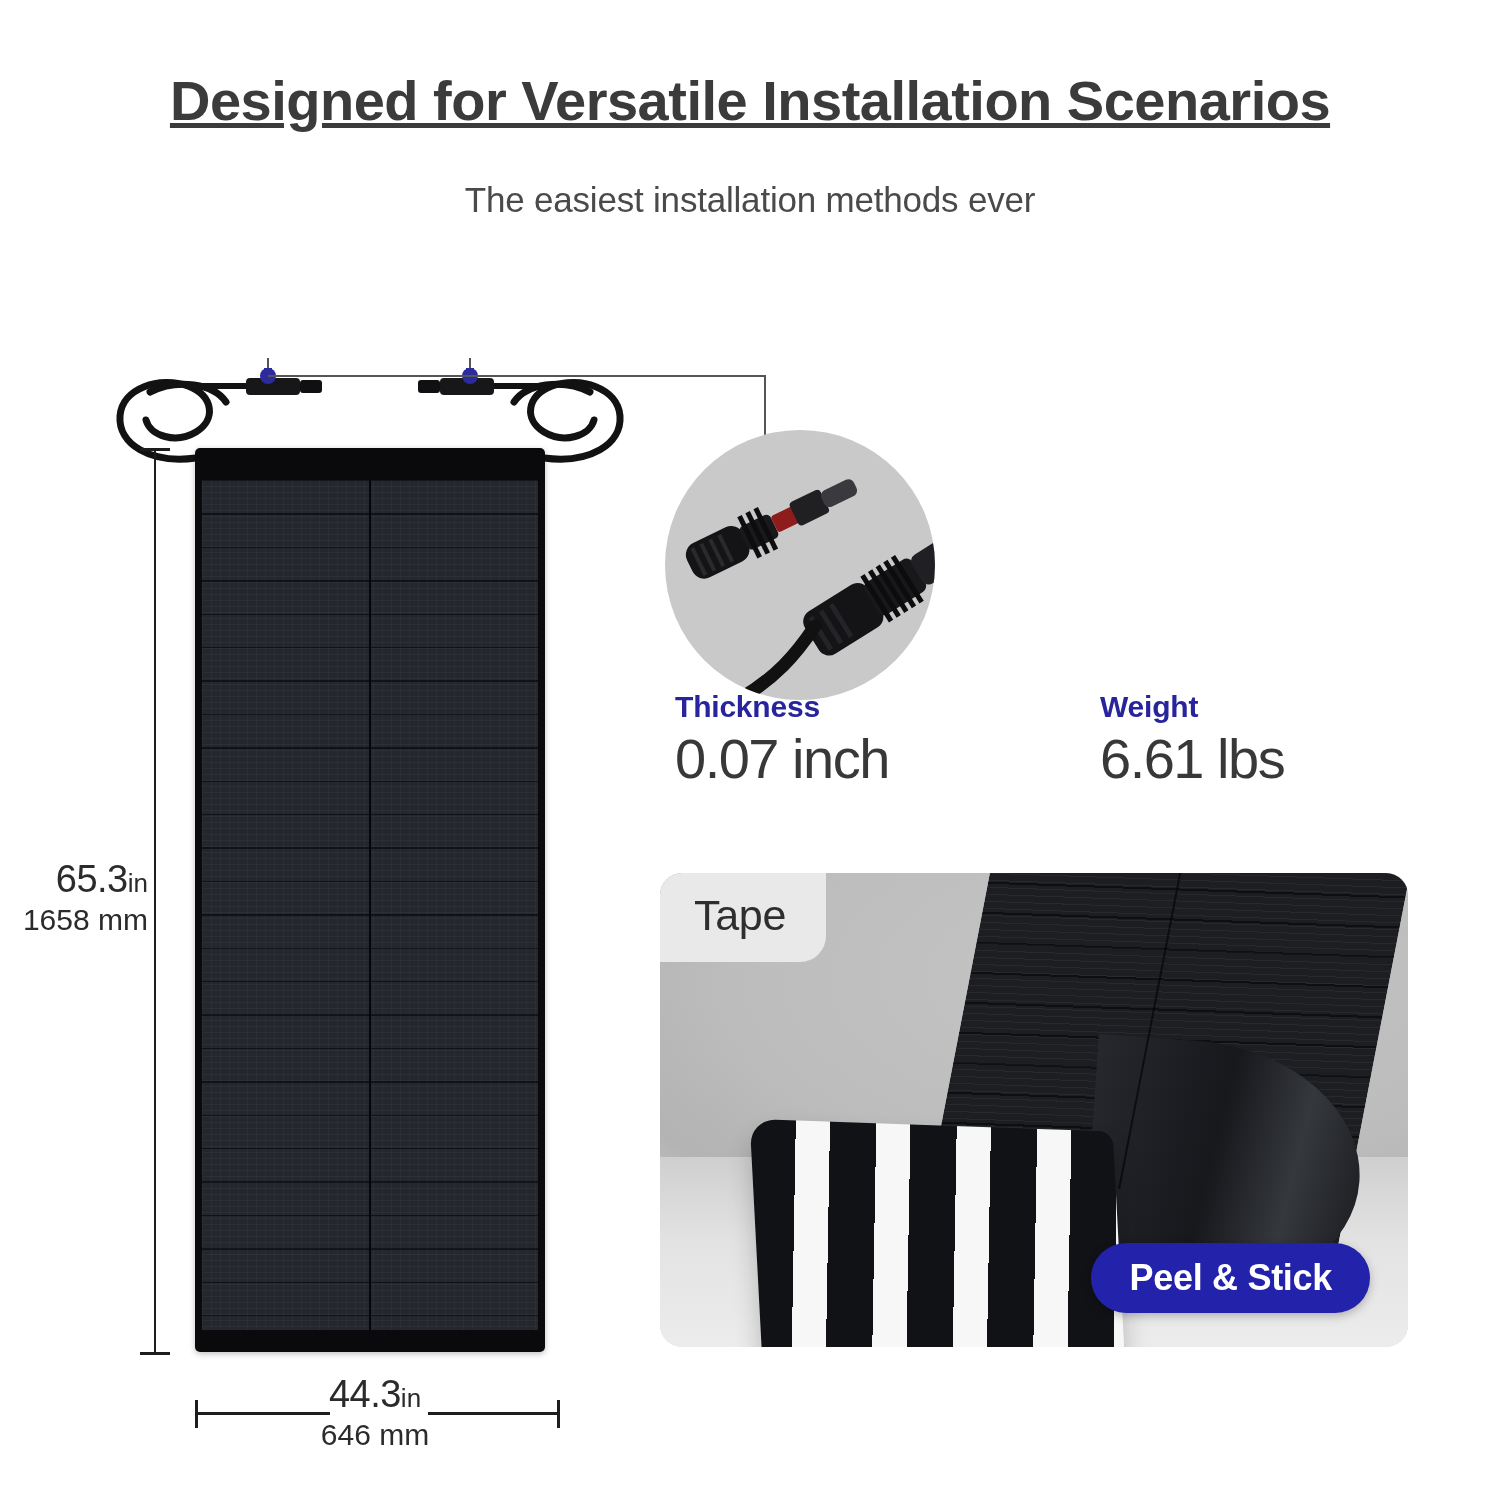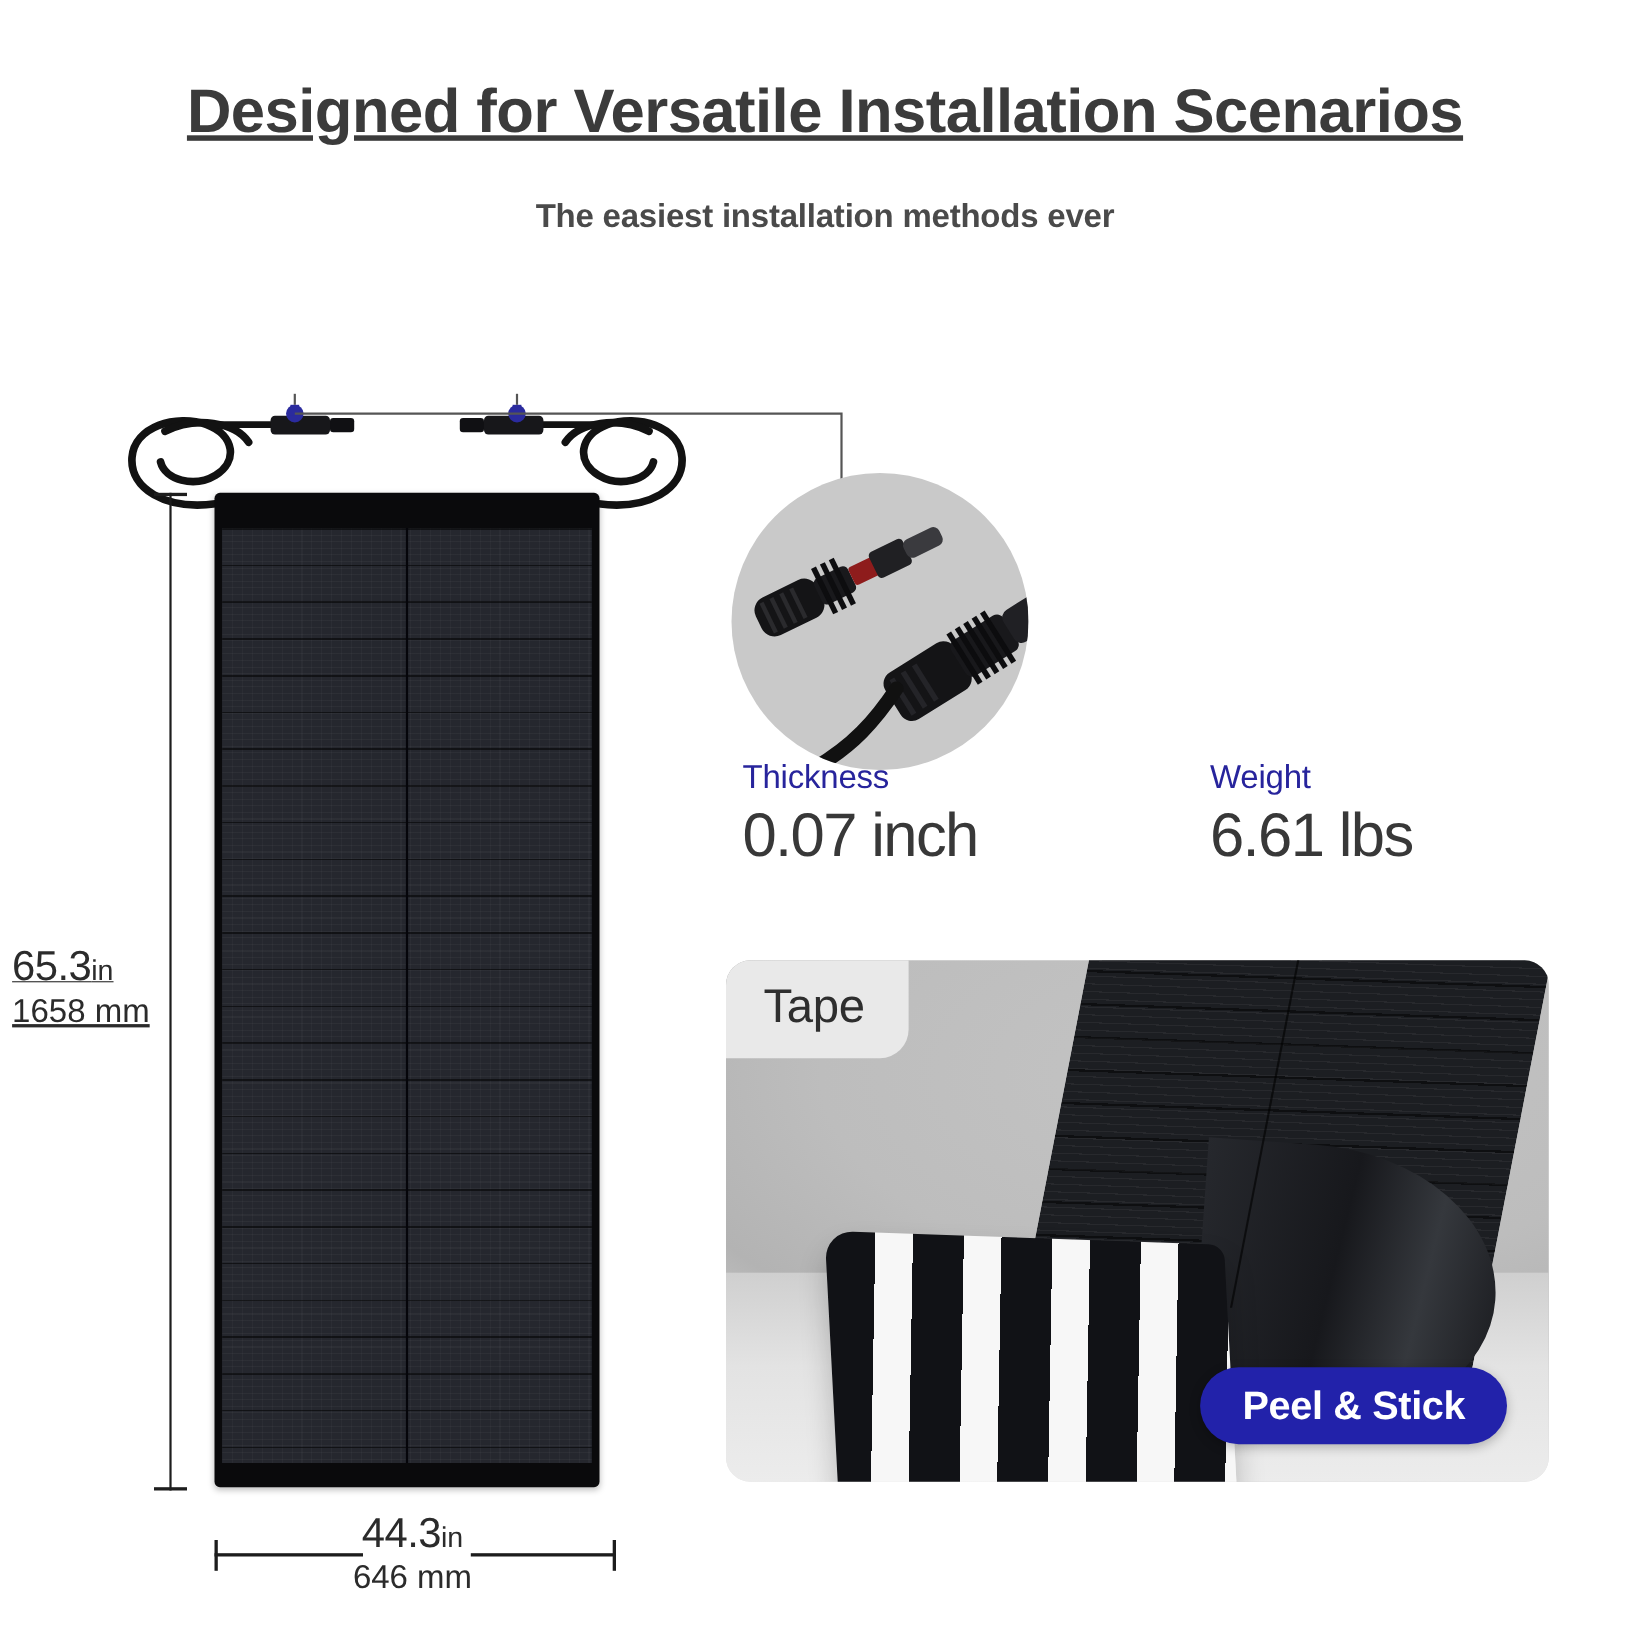--- a/index.html
+++ b/index.html
@@ -8,21 +8,21 @@
        -webkit-font-smoothing:antialiased;}
 
   
   #page-title{
     position:absolute;left:0;top:72px;width:1500px;text-align:center;
     font-size:56px;font-weight:bold;color:#3b3b3b;letter-spacing:-0.5px;
     line-height:1.05;white-space:nowrap;text-decoration:underline;
   }
   #page-subtitle{
     position:absolute;left:0;top:180px;width:1500px;text-align:center;
-    font-size:30px;font-weight:bold;color:#4a4a4a;letter-spacing:-0.2px;
+    font-size:35px;font-weight:normal;color:#4a4a4a;letter-spacing:-0.2px;
   }
 
   
   #panel-figure{position:absolute;left:0;top:340px;width:640px;height:1120px;}
 
   .cable-wrap{position:absolute;left:0;top:0;width:640px;height:130px;}
 
   #solar-panel{
     position:absolute;left:195px;top:108px;width:350px;height:904px;
     background:#0a0a0c;border-radius:5px;
@@ -51,22 +51,22 @@
   }
 
   
   .dim-line{position:absolute;background:#1d1d1d;}
 
   #height-dim-line{left:154px;top:448px;width:2px;height:907px;}
   #height-cap-top{left:140px;top:448px;width:30px;height:3px;}
   #height-cap-bottom{left:140px;top:1352px;width:30px;height:3px;}
 
   #height-dim-label{
-    position:absolute;left:11px;top:858px;width:148px;
-    color:#2b2b2b;line-height:1.12;text-decoration:underline;
+    position:absolute;left:0px;top:858px;width:148px;text-align:right;
+    color:#2b2b2b;line-height:1.12;
   }
   #height-dim-label .big{font-size:38px;font-weight:normal;letter-spacing:-0.5px;}
   #height-dim-label .unit{font-size:26px;}
   #height-dim-label .sub{display:block;font-size:30px;color:#2b2b2b;margin-top:2px;}
 
   #width-dim{position:absolute;left:180px;top:1382px;width:390px;height:90px;}
   #width-seg-left{position:absolute;left:15px;top:30px;width:135px;height:3px;background:#1d1d1d;}
   #width-seg-right{position:absolute;left:248px;top:30px;width:132px;height:3px;background:#1d1d1d;}
   #width-cap-left{position:absolute;left:15px;top:18px;width:3px;height:28px;background:#1d1d1d;}
   #width-cap-right{position:absolute;left:377px;top:18px;width:3px;height:28px;background:#1d1d1d;}
@@ -83,21 +83,21 @@
   #connector-circle{
     position:absolute;left:25px;top:30px;width:270px;height:270px;border-radius:50%;
     background:#c9c9c9;overflow:hidden;
   }
 
   
   #spec-block{position:absolute;left:660px;top:690px;width:740px;height:120px;}
   .spec{position:absolute;top:0;}
   #spec-thickness{left:15px;}
   #spec-weight{left:440px;}
-  .spec-label{font-size:30px;font-weight:normal;color:#27249c;letter-spacing:-0.2px;}
+  .spec-label{font-size:30px;font-weight:bold;color:#27249c;letter-spacing:-0.2px;}
   .spec-value{font-size:56px;font-weight:normal;color:#383838;letter-spacing:-1.5px;margin-top:6px;line-height:1.05;}
 
   
   #tape-photo-card{
     position:absolute;left:660px;top:873px;width:748px;height:474px;
     border-radius:22px;overflow:hidden;
     background:
       radial-gradient(120% 95% at 62% 22%, #c4c4c4 0%, #bdbdbd 42%, #b3b3b3 62%, #dcdcdc 86%, #e9e9e9 100%);
   }
   #photo-floor{

